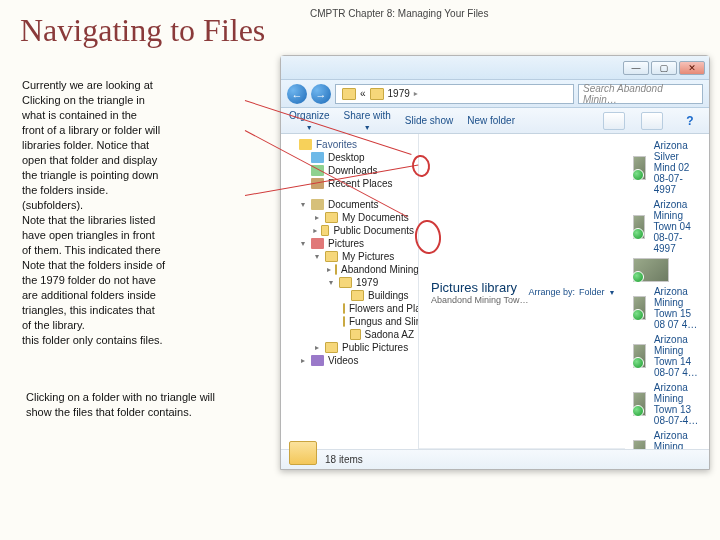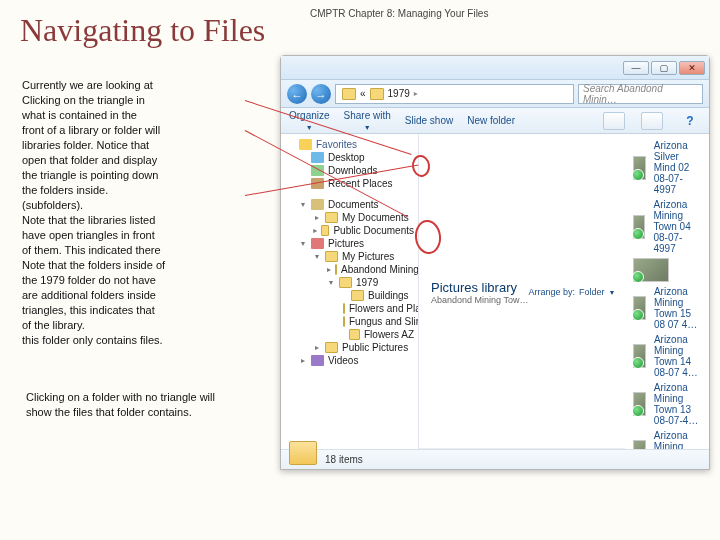--- a/index.html
+++ b/index.html
@@ -329,21 +329,21 @@
           <span>Flowers and Plants</span>
         </div>
       <div class="tree-item ind3" style="padding-left:58px">
           <span class="tri none"></span>
           <span class="ficon f-folder"></span>
           <span>Fungus and Slime</span>
         </div>
       <div class="tree-item ind3" style="padding-left:58px">
           <span class="tri none"></span>
           <span class="ficon f-folder"></span>
-          <span>Flowers AZ</span>
+          <span>Sadona AZ</span>
         </div>
       <div class="tree-item ind2">
           <span class="tri closed"></span>
           <span class="ficon f-folder"></span>
           <span>Public Pictures</span>
         </div>
       <div class="tree-item ind1">
           <span class="tri closed"></span>
           <span class="ficon f-vid"></span>
           <span>Videos</span>

